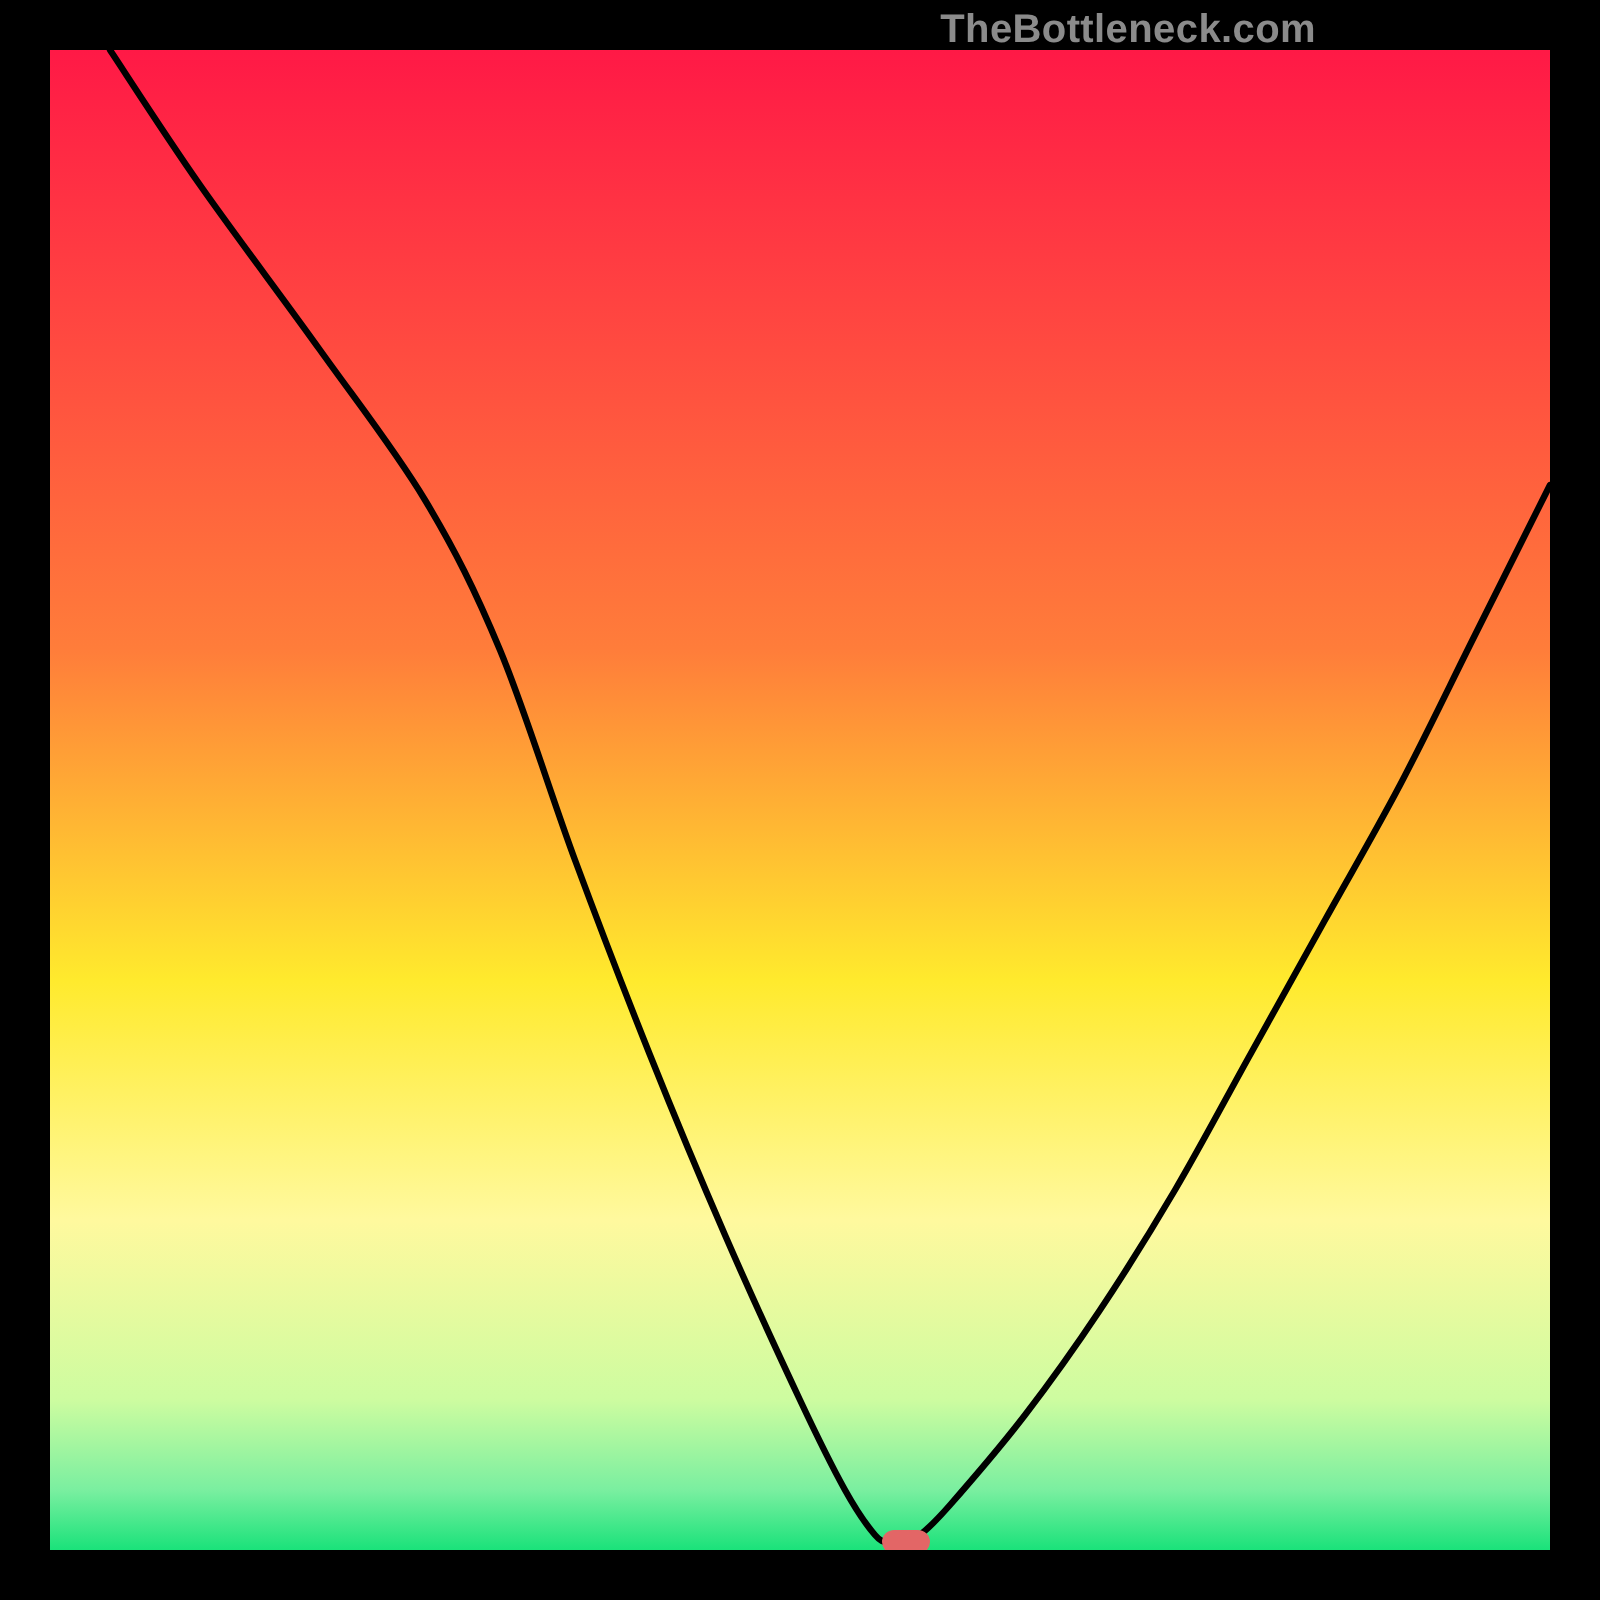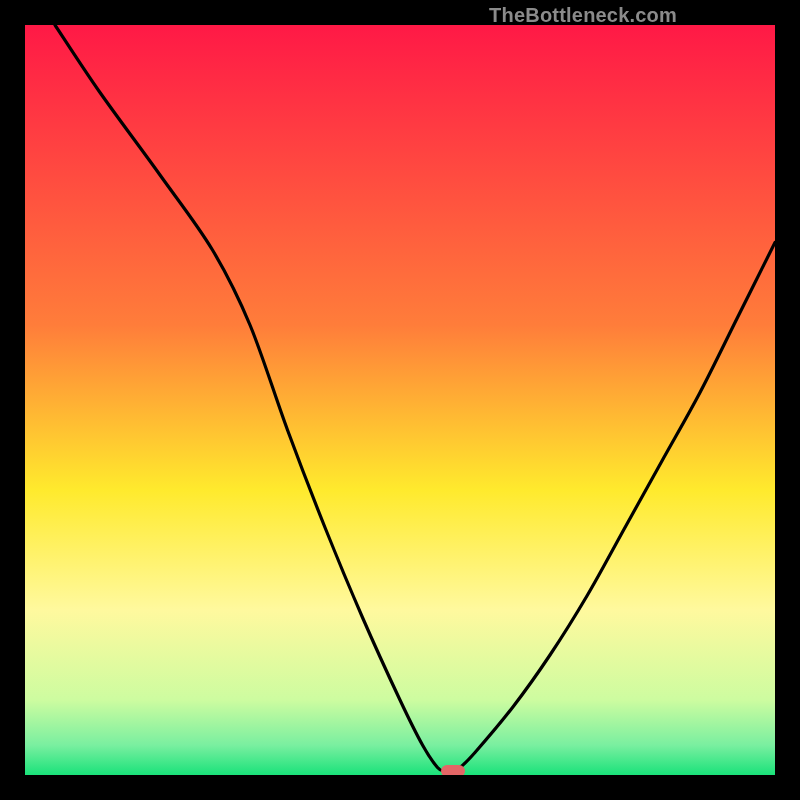--- a/index.html
+++ b/index.html
@@ -10,21 +10,20 @@
     background: #000;
     overflow: hidden;
   }
   .frame {
     position: absolute;
     left: 0;
     top: 0;
     width: 688px;
     height: 800px;
     background: #000;
-    padding-left: 19px;
   }
   .plot {
     position: absolute;
     left: 25px;
     top: 25px;
     width: 750px;
     height: 750px;
     overflow: hidden;
   }
   .gradient {

